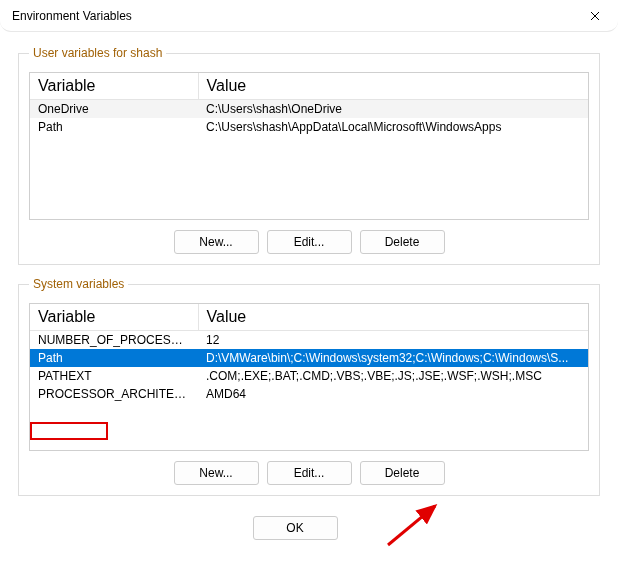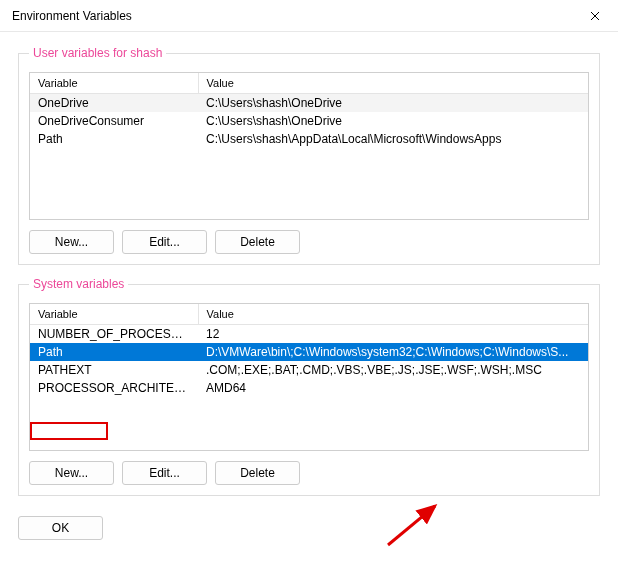--- a/index.html
+++ b/index.html
@@ -12,57 +12,58 @@
   overflow: hidden;
   position: relative;
 }
 .titlebar {
   display: flex;
   align-items: center;
   justify-content: space-between;
   height: 32px;
   padding: 0 0 0 12px;
   border-bottom: 1px solid #e8e8e8;
+  border-radius: 11px;
 }
 .titlebar .title { font-size: 12px; color: #000; }
 .titlebar .close {
   width: 46px; height: 32px;
   display: flex; align-items: center; justify-content: center;
   cursor: pointer;
 }
 .titlebar .close svg { width: 10px; height: 10px; }
 .content { padding: 14px 18px 0 18px; }
 fieldset {
   border: 1px solid #ddd;
   padding: 8px 10px 10px 10px;
   margin-bottom: 12px;
   position: relative;
 }
 legend {
   font-size: 12px;
   padding: 0 4px;
-  color: #ec4899;
+  color: #a16207;
 }
 .table-wrap {
   border: 1px solid #cfcfcf;
   height: 148px;
   overflow-y: scroll;
   background: #fff;
   margin-top: 4px;
 }
 .table-wrap.system { height: 148px; }
 table {
   width: 100%;
   border-collapse: collapse;
   table-layout: fixed;
 }
 th {
   text-align: left;
   font-weight: normal;
-  font-size: 11px;
+  font-size: 16px;
   padding: 4px 8px;
   background: #fff;
   border-bottom: 1px solid #e4e4e4;
   border-right: 1px solid #e4e4e4;
   position: sticky;
   top: 0;
   margin-top: 28px;
 }
 th:last-child { border-right: none; }
 td {
@@ -70,21 +71,21 @@
   font-size: 12px;
   white-space: nowrap;
   overflow: hidden;
   text-overflow: ellipsis;
 }
 tr.alt td { background: #f4f4f4; }
 tr.sel td { background: #0078d7; color: #fff; }
 .col-var { width: 168px; }
 .btn-row {
   display: flex;
-  justify-content: flex-start;
+  justify-content: center;
   gap: 8px;
   margin-top: 10px;
 }
 .btn-row.final {
   padding: 8px 28px 0 0;
 }
 button {
   width: 85px;
   height: 24px;
   font-family: inherit;
@@ -131,24 +132,20 @@
           <th>Variable</th>
           <th>Value</th>
         </tr>
           </thead>
         <tbody id="user-rows">
             <tr class="alt">
               <td>OneDrive</td>
               <td>C:\Users\shash\OneDrive</td>
             </tr>
             <tr>
-              <td>OneDriveConsumer</td>
-              <td>C:\Users\shash\OneDrive</td>
-            </tr>
-            <tr>
               <td>Path</td>
               <td>C:\Users\shash\AppData\Local\Microsoft\WindowsApps</td>
             </tr>
           </tbody>
       </table>
     </div>
     <div class="btn-row">
       <button>New...</button>
       <button>Edit...</button>
       <button>Delete</button>

